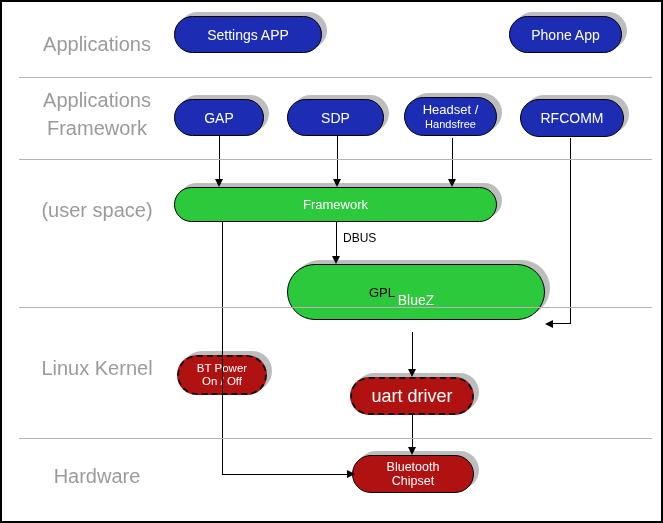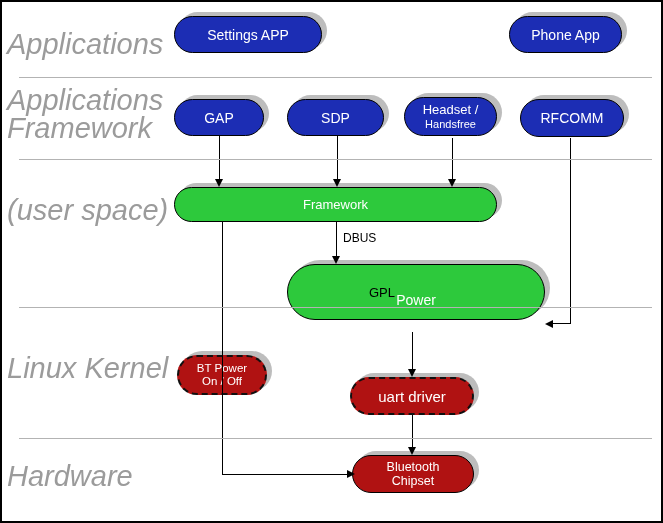--- a/index.html
+++ b/index.html
@@ -3,22 +3,22 @@
 <meta charset="utf-8">
 <style>
   html,body{margin:0;padding:0;background:#fff;}
   #canvas{
     position:relative;width:663px;height:523px;background:#ffffff;
     border:2px solid #000;box-sizing:border-box;overflow:hidden;
     font-family:"Liberation Sans", sans-serif;
   }
   
   .layer-label{
-    position:absolute;left:5px;width:180px;
-    color:#9b9b9b;font-size:29px;line-height:28px;z-index:2;font-style:italic;
+    position:absolute;left:5px;width:180px;text-align:center;
+    color:#9b9b9b;font-size:20px;line-height:28px;z-index:2;
   }
   .lbl-applications{top:28px;}
   .lbl-appframework{top:84px;}
   .lbl-libraries{top:166px;}
   .lbl-kernel{top:352px;}
   .lbl-hardware{top:460px;}
   
   .sep{position:absolute;left:17px;width:633px;height:1px;background:#b3b3b3;z-index:5;}
   .sep1{top:75px;} .sep2{top:157px;} .sep3{top:305px;} .sep4{top:436px;}
   
@@ -36,21 +36,21 @@
   .p-settings{left:172px;top:14px;width:148px;height:37px;border-radius:19px;font-size:14px;}
   .p-phone{left:507px;top:14px;width:113px;height:37px;border-radius:19px;font-size:14px;}
   .p-gap{left:172px;top:97px;width:90px;height:37px;border-radius:19px;font-size:14px;}
   .p-sdp{left:285px;top:97px;width:97px;height:37px;border-radius:19px;font-size:14px;}
   .p-headset{left:402px;top:95px;width:93px;height:39px;border-radius:20px;font-size:13px;line-height:14px;}
   .p-headset .small{font-size:11px;}
   .p-rfcomm{left:518px;top:97px;width:104px;height:38px;border-radius:19px;font-size:14px;}
   .p-framework{left:172px;top:185px;width:323px;height:35px;border-radius:18px;font-size:13px;}
   .p-bluez{left:285px;top:262px;width:258px;height:56px;border-radius:34px;font-size:14px;}
   .p-btpower{left:175px;top:353px;width:90px;height:40px;border-radius:20px;font-size:11.5px;line-height:13px;}
-  .p-uart{left:348px;top:375px;width:124px;height:38px;border-radius:19px;font-size:15px;}
+  .p-uart{left:348px;top:375px;width:124px;height:38px;border-radius:19px;font-size:18px;}
   .p-chipset{left:350px;top:453px;width:122px;height:38px;border-radius:19px;font-size:12.5px;line-height:14px;}
   .gpl-badge{position:absolute;right:34px;top:8px;color:#000;font-size:13px;z-index:6;}
   
   .vline,.hline{position:absolute;background:#000;z-index:4;}
   .vline{width:1px;} .hline{height:1px;}
   .arr{position:absolute;width:0;height:0;z-index:4;}
   .arr.down{border-left:4px solid transparent;border-right:4px solid transparent;border-top:8px solid #000;}
   .arr.left{border-top:4px solid transparent;border-bottom:4px solid transparent;border-right:8px solid #000;}
   .arr.right{border-top:4px solid transparent;border-bottom:4px solid transparent;border-left:8px solid #000;}
   .edge-label{position:absolute;color:#000;font-size:12px;z-index:4;}
@@ -103,21 +103,21 @@
   </div>
   <div class="pill blue p-rfcomm">
     <span>RFCOMM</span>
   </div>
 
   <div class="pill green p-framework">
     <span>Framework</span>
   </div>
   <div class="pill green p-bluez">
     <span class="gpl-badge">GPL</span>
-    <span>Power</span>
+    <span>BlueZ</span>
   </div>
 
   <div class="pill red dashed p-btpower">
     <span>BT Power</span>
     <span>On / Off</span>
   </div>
   <div class="pill red dashed p-uart">
     <span>uart driver</span>
   </div>
 

